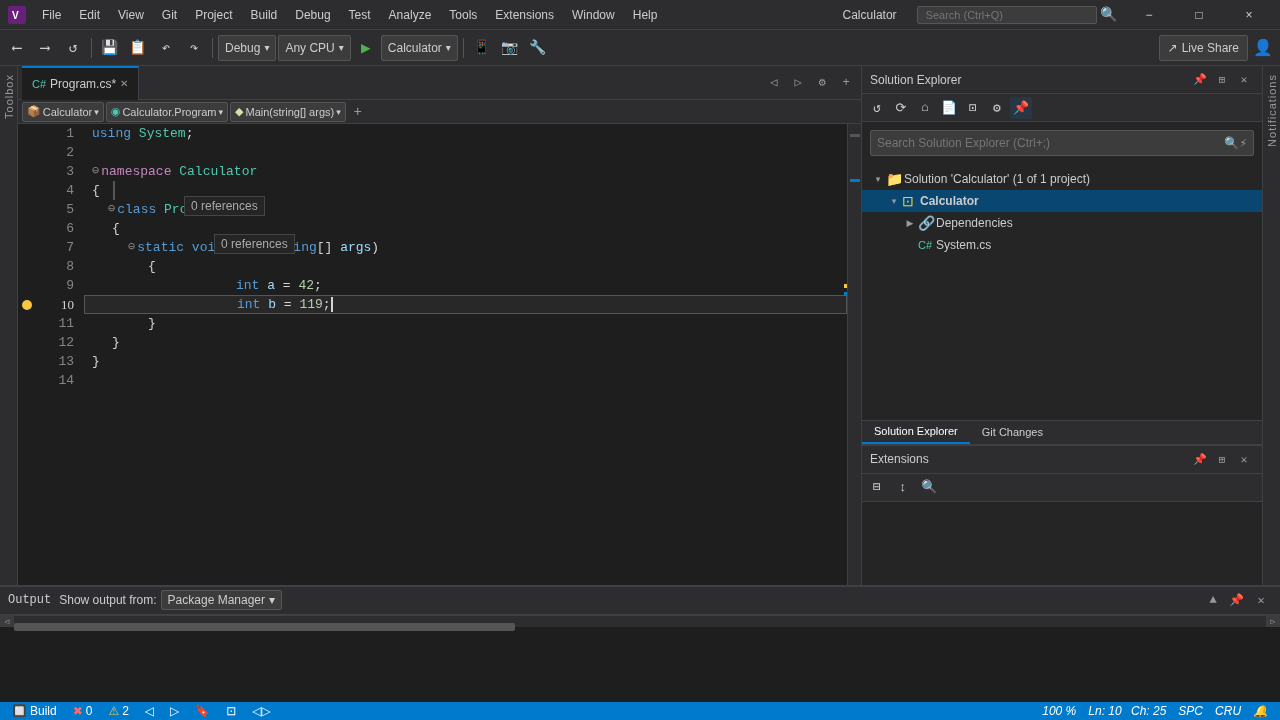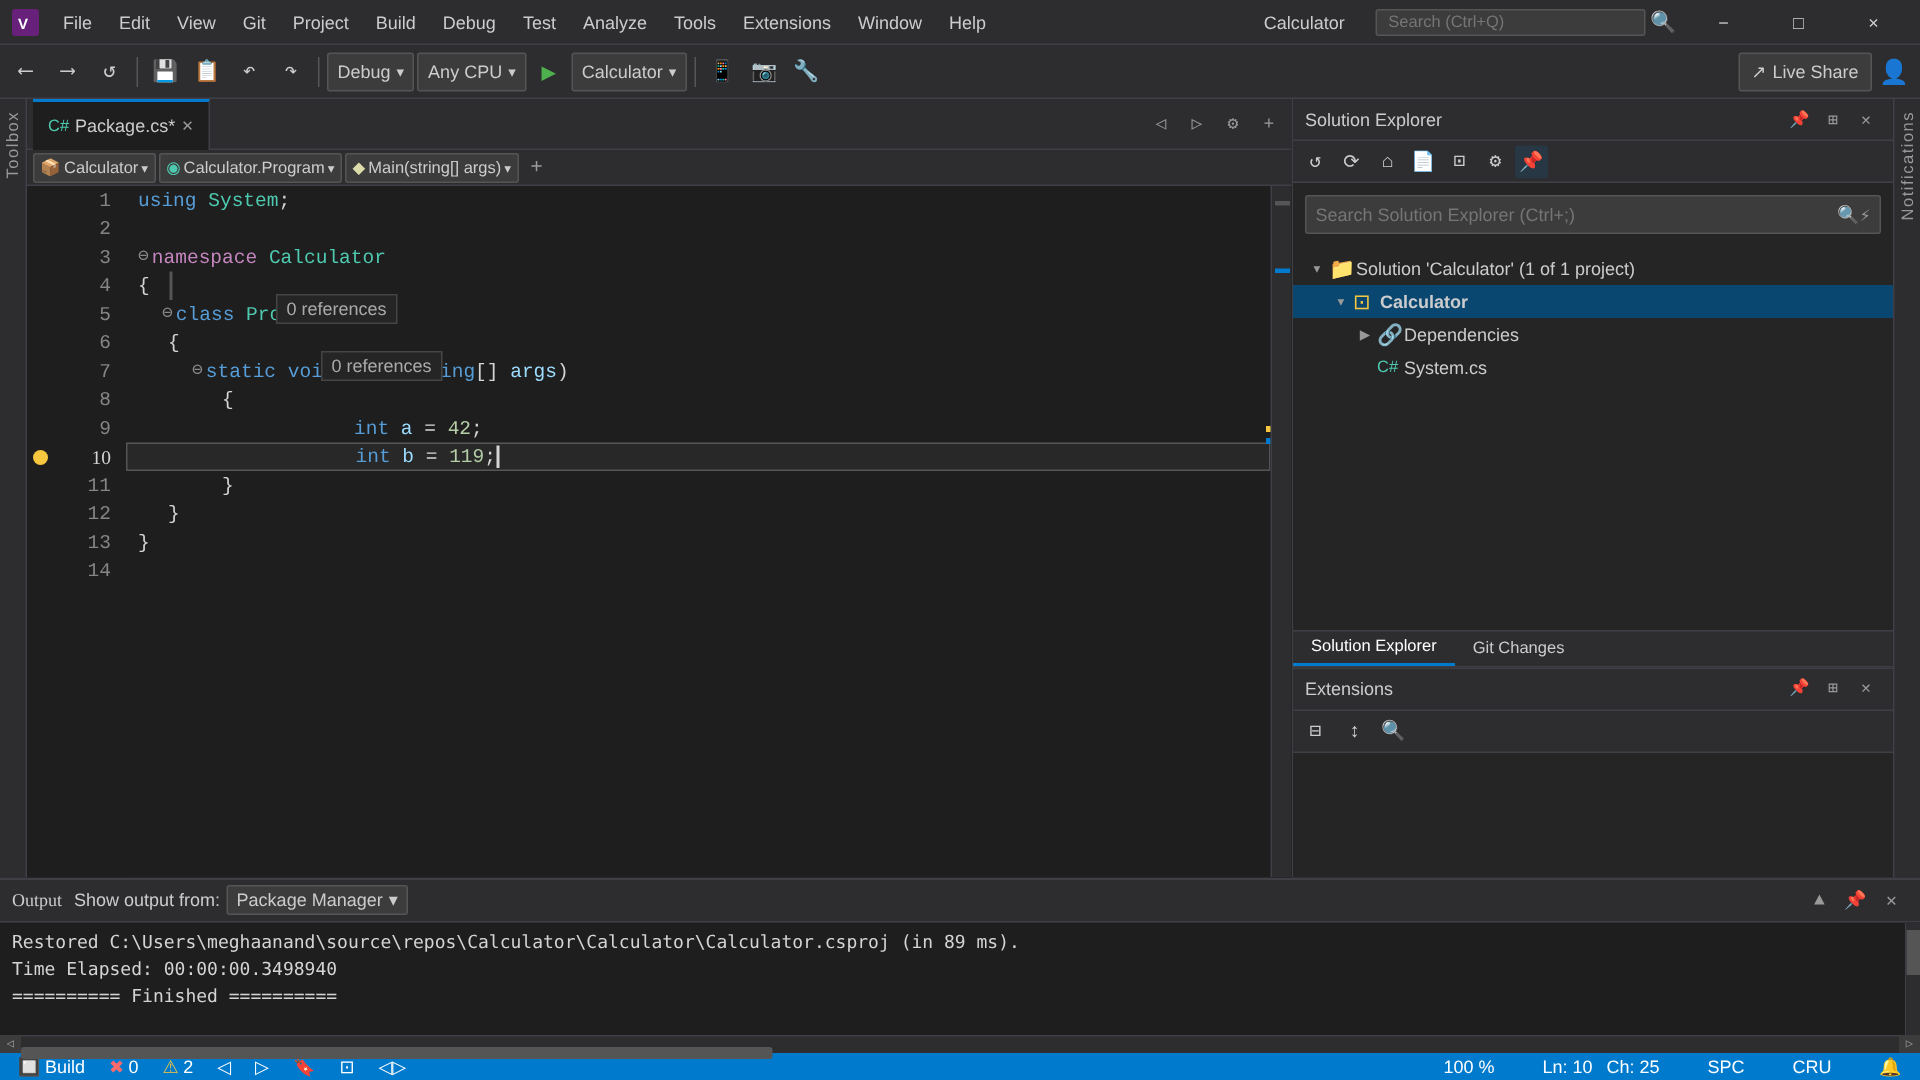--- a/index.html
+++ b/index.html
@@ -410,21 +410,21 @@
       display: flex;
       flex-direction: column;
     }
     #output-header {
       display: flex; align-items: center;
       background: #2d2d30;
       height: 28px; padding: 0 8px;
       border-bottom: 1px solid #3f3f46;
     }
     #output-title {
-      font-size: 12px; font-family: Liberation Serif, serif;
+      font-size: 12px; font-family: Liberation Mono, monospace;
       color: #cccccc;
     }
     #output-controls {
       display: flex; align-items: center; gap: 4px; margin-left: 8px;
     }
     .output-source {
       font-size: 12px; font-family: 'Segoe UI', sans-serif;
       color: #ccc;
     }
     .output-dropdown {
@@ -460,21 +460,21 @@
       font-family: 'Segoe UI', sans-serif;
       color: #fff;
       gap: 8px;
     }
     .status-item {
       display: flex; align-items: center; gap: 3px;
       padding: 0 4px; cursor: pointer;
     }
     .status-error { color: #fff; display: flex; align-items: center; gap: 3px; }
     .status-warn { color: #fff; display: flex; align-items: center; gap: 3px; }
-    #status-right { margin-left: auto; display: flex; gap: 24px; align-items: center; }
+    #status-right { margin-left: auto; display: flex; gap: 4px; align-items: center; font-style: italic; }
     .scroll-track { width: 10px; background: #2d2d30; height: 100%; position: relative; }
     .scroll-thumb { width: 10px; background: #555; height: 30px; position: absolute; top: 5px; }
 
     
     .code-tooltip {
       position: absolute;
       background: #252526;
       border: 1px solid #454545;
       padding: 2px 6px;
       font-size: 12px;
@@ -559,21 +559,21 @@
 
     <div id="toolbox-sidebar">
       <span id="toolbox-label">Toolbox</span>
     </div>
 
     <div id="editor-area">
 
       <div id="editor-tabs">
         <div class="editor-tab">
           <span style="color:#4ec9b0;font-size:11px;">C#</span>
-          <span>Package.cs*</span>
+          <span>Program.cs*</span>
           <span class="tab-close">✕</span>
         </div>
         <div id="tab-actions">
           <div class="tab-action-btn">◁</div>
           <div class="tab-action-btn">▷</div>
           <div class="tab-action-btn">⚙</div>
           <div class="tab-action-btn">+</div>
         </div>
       </div>
 
@@ -840,33 +840,20 @@
         <span class="output-source">Show output from:</span>
         <div class="output-dropdown">
           <span>Package Manager</span>
           <span>▾</span>
         </div>
       </div>
       <div id="output-actions">
         <div class="out-btn">▲</div>
         <div class="out-btn">📌</div>
         <div class="out-btn">✕</div>
-      </div>
-    </div>
-    <div style="display:flex;flex:1;position:relative;overflow:hidden;">
-      <div id="output-content">
-        <div class="output-line">  Restored C:\Users\meghaanand\source\repos\Calculator\Calculator\Calculator.csproj (in 89 ms).</div>
-        <div class="output-line">  Time Elapsed: 00:00:00.3498940</div>
-        <div class="output-line">  ========== Finished ==========</div>
-      </div>
-
-      <div style="width:10px;background:#1e1e1e;border-left:1px solid #3f3f46;position:relative;flex-shrink:0;">
-        <div class="scroll-track">
-          <div class="scroll-thumb"></div>
-        </div>
       </div>
     </div>
 
     <div style="height:12px;background:#2d2d30;border-top:1px solid #3f3f46;display:flex;align-items:center;">
       <div style="width:14px;height:12px;background:#3c3c3c;display:flex;align-items:center;justify-content:center;font-size:8px;color:#999;cursor:pointer;">◁</div>
       <div style="flex:1;background:#2d2d30;position:relative;">
         <div style="position:absolute;left:0;width:40%;height:8px;top:2px;background:#555;border-radius:2px;"></div>
       </div>
       <div style="width:14px;height:12px;background:#3c3c3c;display:flex;align-items:center;justify-content:center;font-size:8px;color:#999;cursor:pointer;">▷</div>
     </div>

